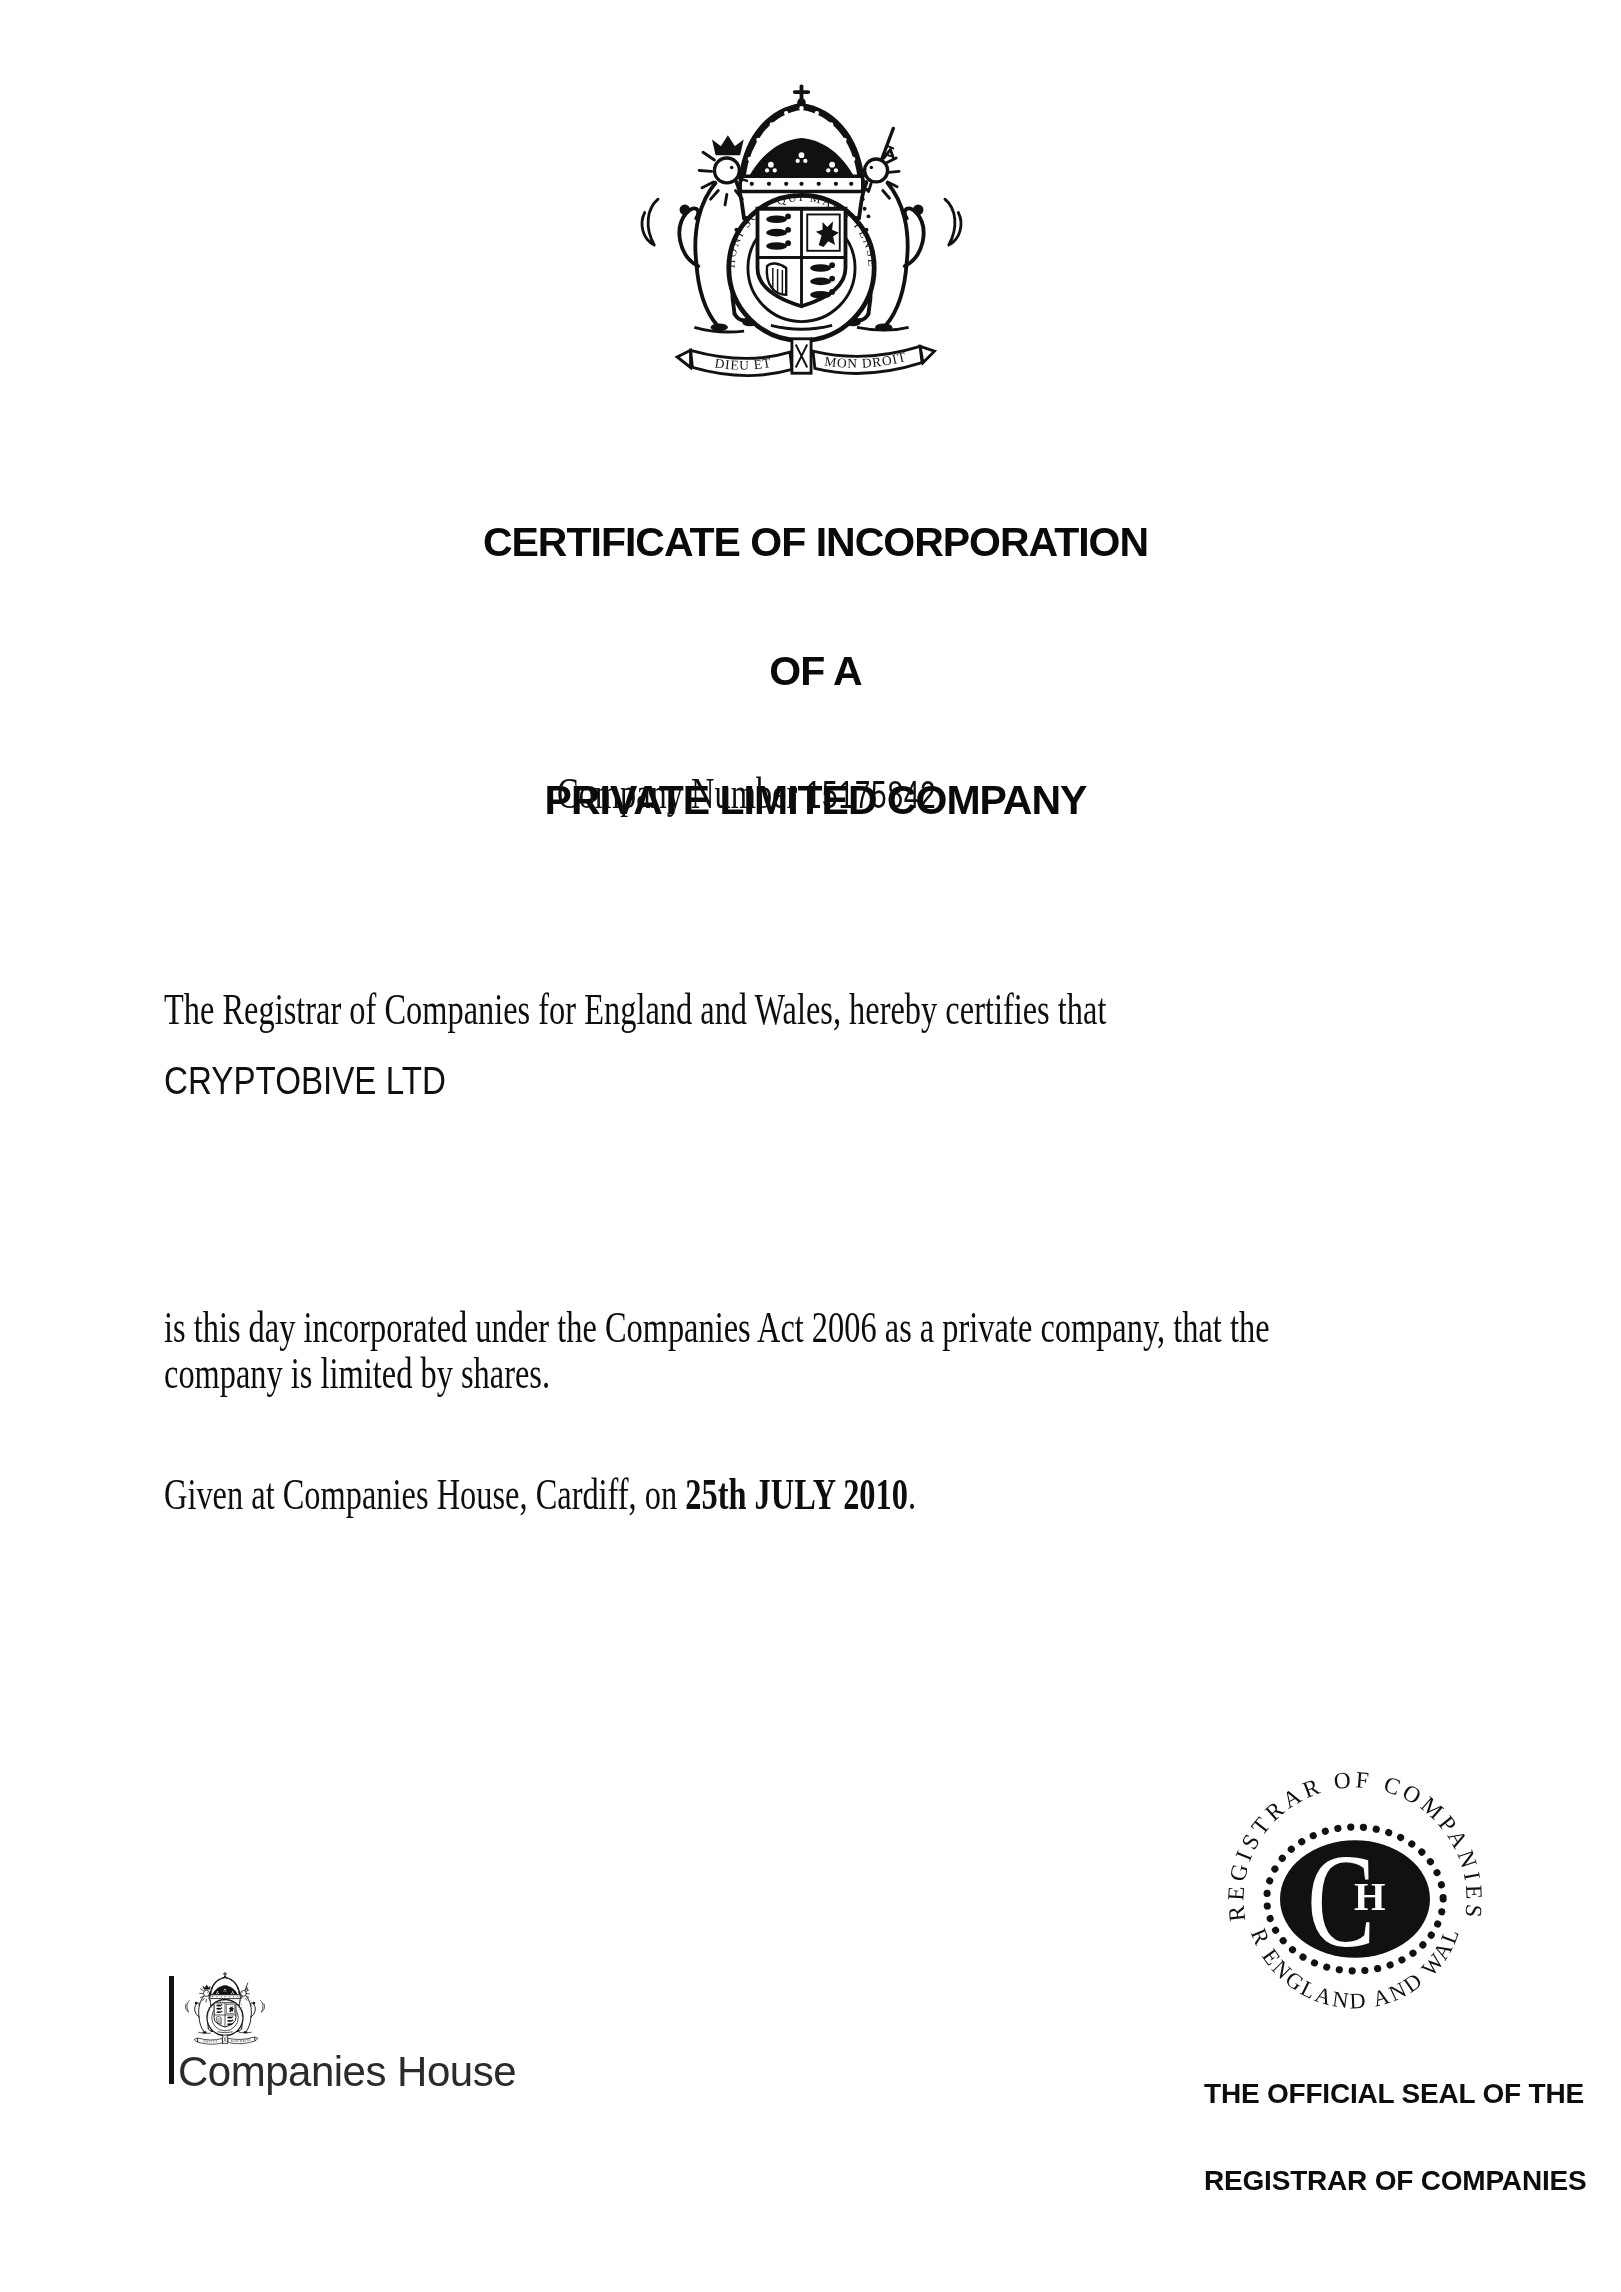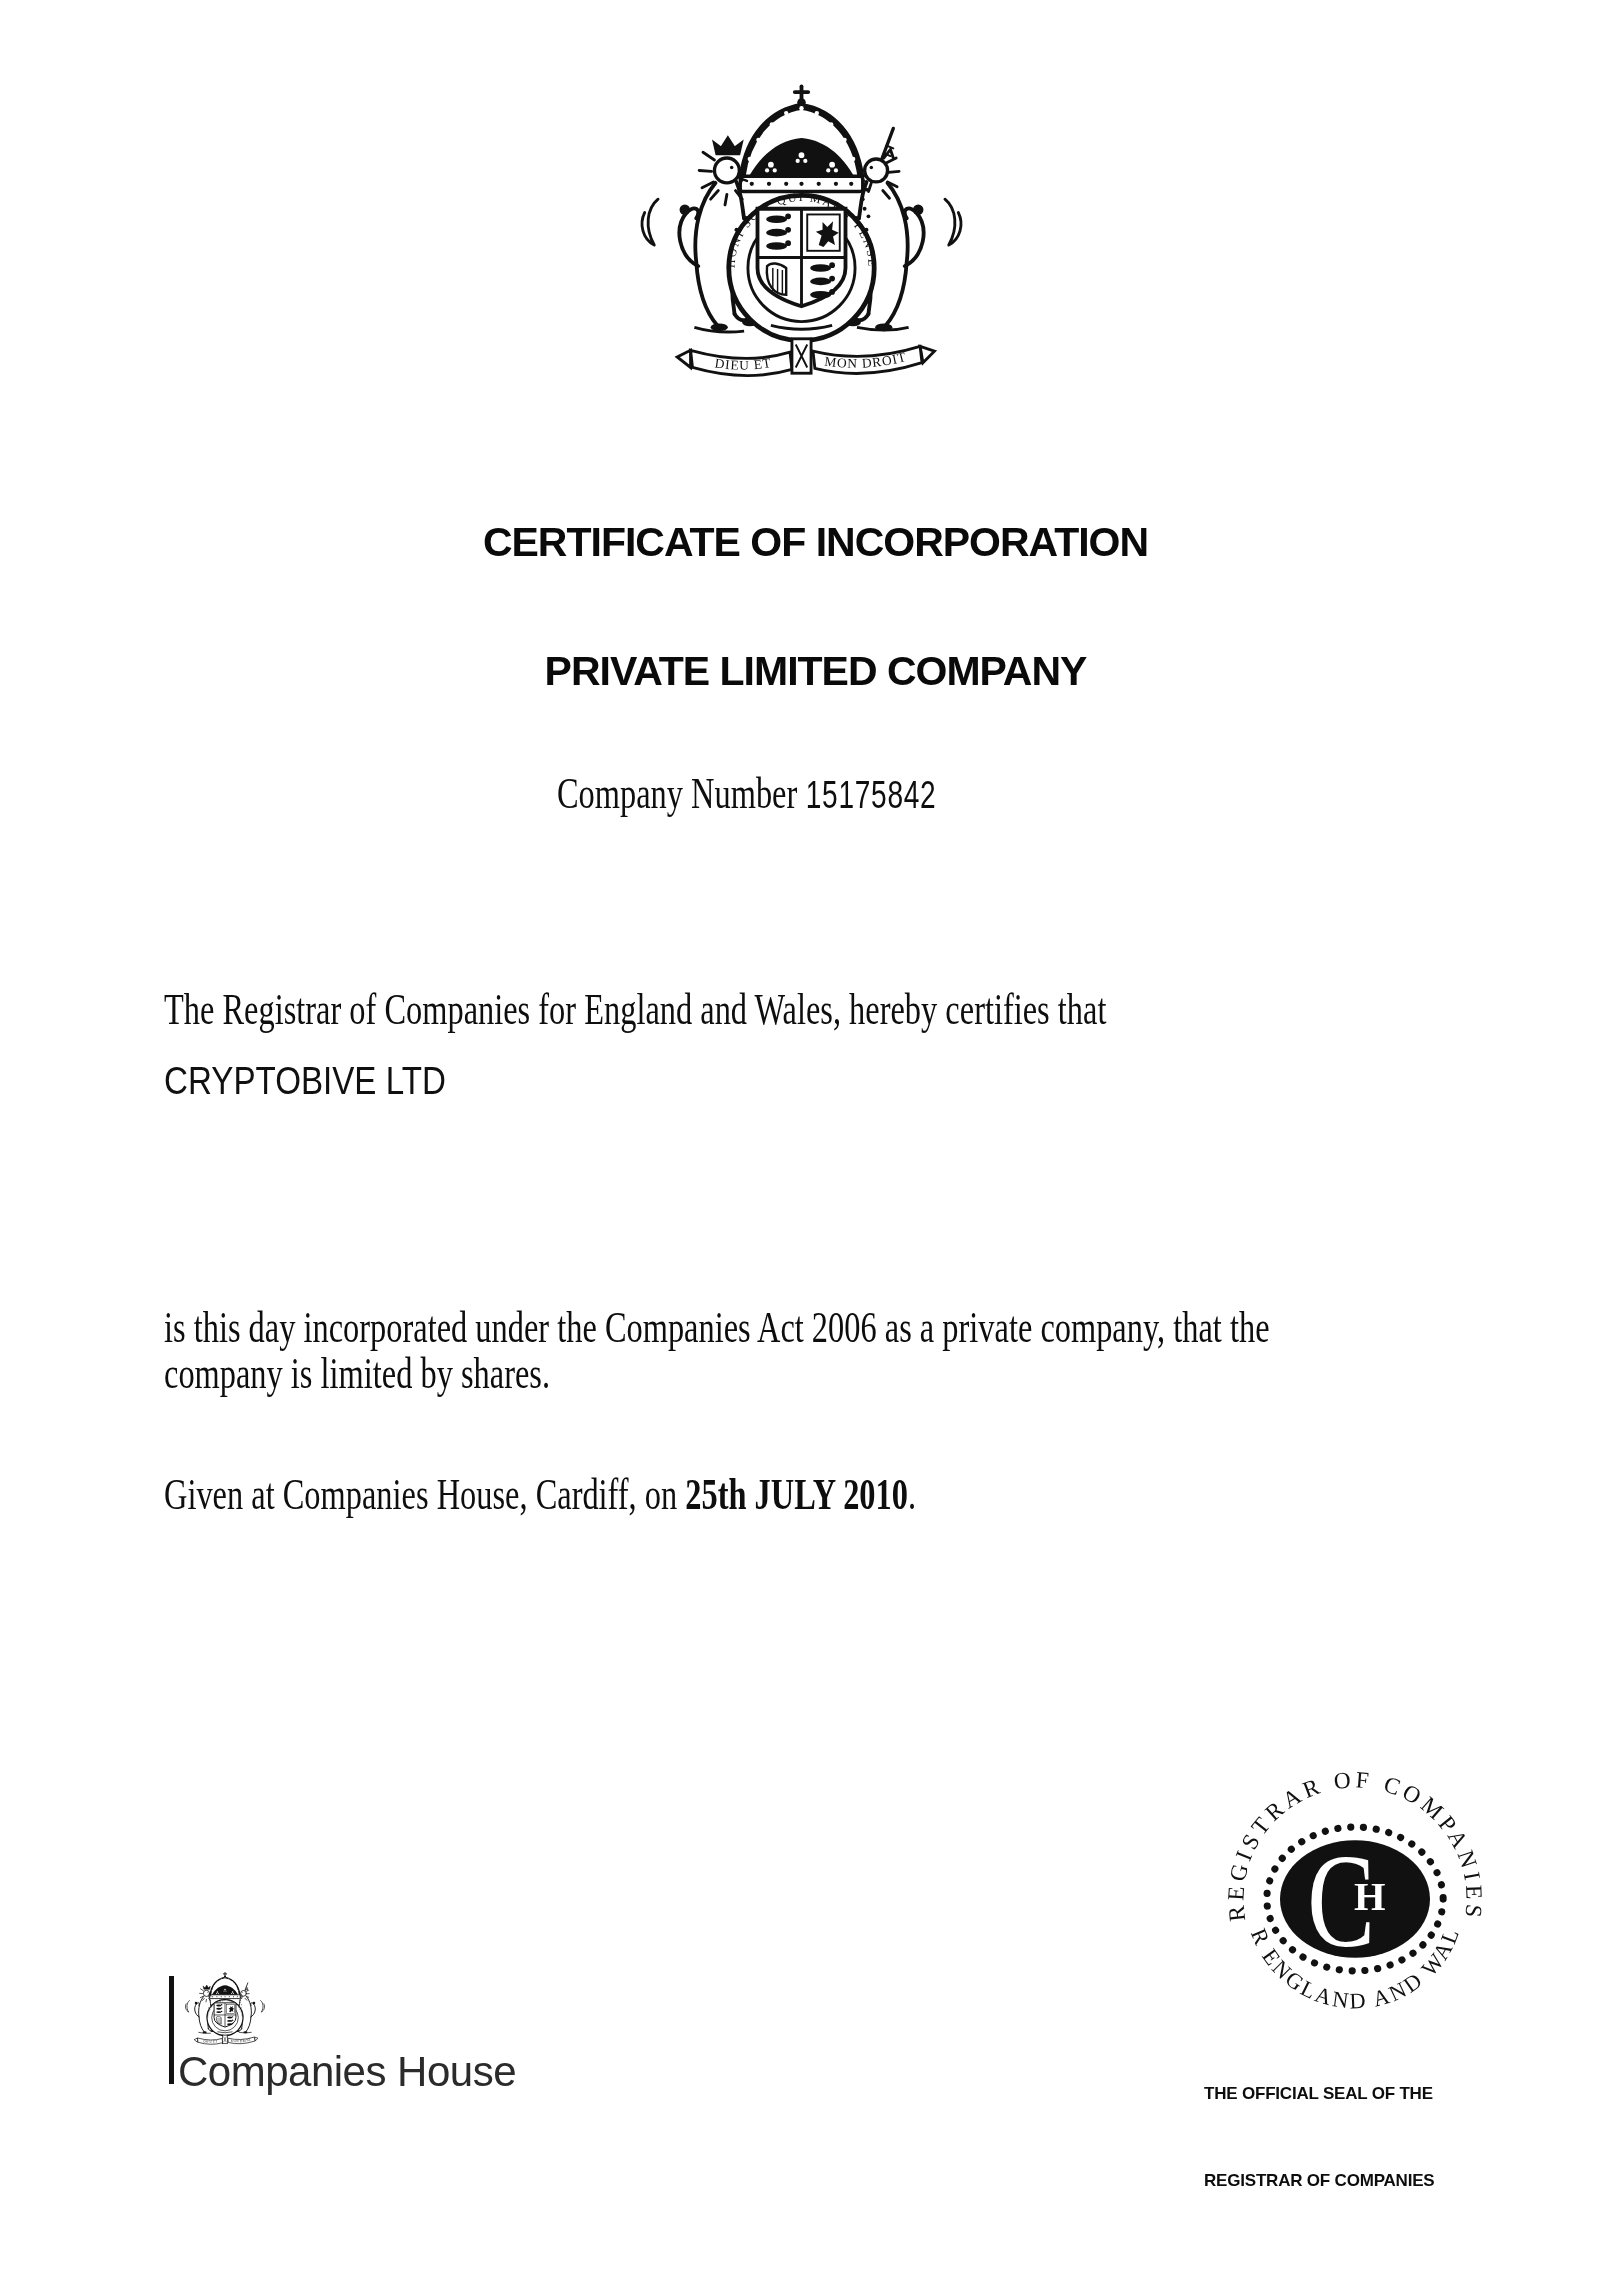--- a/index.html
+++ b/index.html
@@ -38,21 +38,21 @@
   .body-par{left:164px;top:1304px;}
   .body-par .serif-row{
     font-size:45px;line-height:46px;white-space:nowrap;
     transform:scaleX(0.72);transform-origin:0 0;
   }
   .given-line{left:164px;top:1471px;}
   .given-line b{font-weight:bold;}
   .seal-caption{
     left:1204px;top:2021px;width:314px;
     font-family:"Liberation Sans","DejaVu Sans",sans-serif;
-    font-weight:bold;font-size:17px;line-height:29px;
+    font-weight:bold;font-size:28px;line-height:29px;
     letter-spacing:-0.2px;color:#0d0d0d;text-align:left;white-space:pre;
   }
   .ch-logo-bar{left:169px;top:1976px;width:4.9px;height:108px;background:#111;}
   .ch-wordmark{
     left:178px;top:2048px;
     font-family:"Liberation Sans","DejaVu Sans",sans-serif;
     font-size:42px;color:#2b2b2b;letter-spacing:-0.5px;white-space:nowrap;
   }
   svg text{font-family:"Liberation Serif","DejaVu Serif",serif;}
   .seal-caption div{display:block;}
@@ -213,20 +213,21 @@
       </g>
     </defs>
   </svg>
 
   <svg class="abs" style="left:637px;top:84px;" width="329" height="303" viewBox="0 0 344 316">
     <use href="#royal-arms-sym"></use>
   </svg>
 
   <div class="abs title-block">
     <div>CERTIFICATE OF INCORPORATION</div>
+    <div>OF A</div>
     <div>PRIVATE LIMITED COMPANY</div>
   </div>
 
   <div class="abs serif-line company-number-line">
     <span>Company Number</span><span class="company-number-value">15175842</span>
   </div>
 
   <div class="abs serif-line registrar-line">The Registrar of Companies for England and Wales, hereby certifies that</div>
 
   <div class="abs company-name">CRYPTOBIVE LTD</div>

